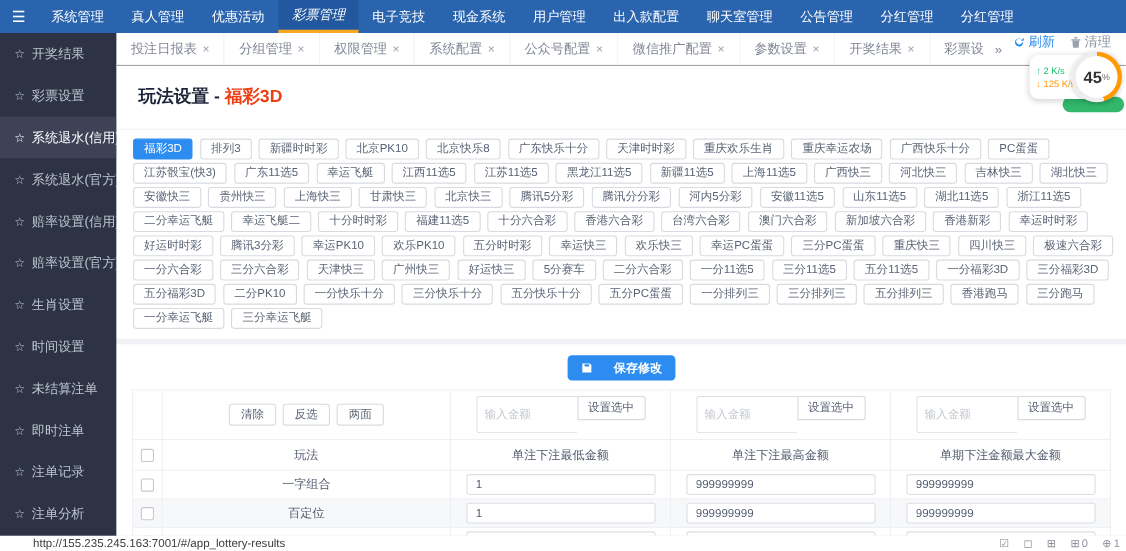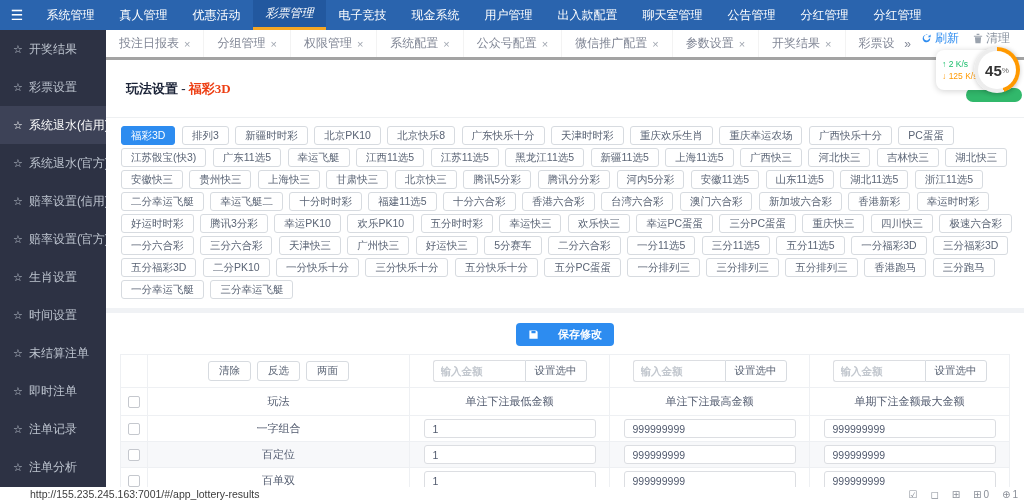--- a/index.html
+++ b/index.html
@@ -18,21 +18,21 @@
   .mid { display:flex; height:457px; }
   .sidebar { width:106px; background:#2d3244; flex:none; overflow:hidden; }
   .side-item { height:38px; display:flex; align-items:center; gap:6px; padding-left:13px;
     color:#bdc4cf; font-size:12px; cursor:pointer; white-space:nowrap; }
   .side-item.active { background:#3d4257; color:#fff; }
   .side-star { font-size:11px; }
 
   .content { flex:1; display:flex; flex-direction:column; min-width:0; position:relative; }
 
   
-  .tabbar { height:30px; background:#fff; border-bottom:3px solid #a3a3a3; display:flex; align-items:stretch; font-size:12px; color:#808695; }
+  .tabbar { height:30px; background:#fff; border-bottom:1px solid #a3a3a3; display:flex; align-items:stretch; font-size:12px; color:#808695; }
   .tabs { display:flex; align-items:stretch; overflow:hidden; }
   .tab { display:flex; align-items:center; gap:5px; padding:0 13px; border-right:1px solid #f3f3f3; cursor:pointer; white-space:nowrap; }
   .tab-close { font-size:11px; color:#a0a6b0; }
   .tab-more { display:flex; align-items:center; padding:0 10px; color:#808695; cursor:pointer; }
   .tab-actions { margin-left:auto; display:flex; align-items:flex-start; gap:14px; padding-right:14px; color:#2d8cf0; }
   .tab-action { display:flex; align-items:center; gap:3px; cursor:pointer; white-space:nowrap; }
   .tab-action svg { display:block; }
 
   
   .monitor { position:absolute; top:20px; right:10px; width:78px; height:40px; background:#fff;
@@ -43,41 +43,41 @@
   .gauge { position:absolute; right:-6px; top:-3px; width:46px; height:46px; border-radius:50%;
     background:conic-gradient(#ff9900 0deg 162deg,#ededed 162deg 360deg); box-shadow:0 1px 5px rgba(0,0,0,.2); }
   .gauge-inner { position:absolute; inset:4px; background:#fff; border-radius:50%; display:flex; align-items:center; justify-content:center; }
   .gauge-val { font-size:15px; font-weight:bold; color:#333; }
   .gauge-unit { font-size:8px; color:#666; }
   .green-pill { position:absolute; top:58px; right:2px; width:56px; height:14px; background:#31b86b; border-radius:7px; z-index:29; }
 
   
   .scroll { flex:1; overflow:hidden; display:flex; flex-direction:column; background:#f0f2f5; }
   .title-card { background:#fff; height:58px; display:flex; align-items:center; padding-left:20px; flex:none; border-bottom:1px solid #eef0f2; }
-  .page-title { font-size:13px; font-weight:bold; color:#1c2438;font-family:Liberation Serif, serif; }
+  .page-title { font-size:16px; font-weight:bold; color:#1c2438; }
   .page-title .hl { color:#ed3f14; }
 
   .games-card { background:#fff; padding:6px 10px 8px 14px; flex:none; }
   .game-btn { display:inline-block; border:1px solid #d7dbe0; border-radius:3px; background:#fff; color:#5a6475;
     font-size:10.5px; line-height:17px; padding:0 9px; margin:1.5px 1px; cursor:pointer; white-space:nowrap; }
   .game-btn.active { background:#2d8cf0; border-color:#2d8cf0; color:#fff; }
 
   .table-card { background:#fff; margin-top:5px; flex:1; padding:8px 14px 0 14px; overflow:hidden; }
   .save-row { display:flex; justify-content:center; padding:2px 0 8px 0; }
   .save-btn { background:#2d8cf0; color:#fff; border:none; border-radius:4px; font-size:11px; font-weight:bold;
     padding:4px 12px; display:flex; align-items:center; gap:19px; cursor:pointer; }
 
   table { width:100%; border-collapse:collapse; table-layout:fixed; }
   col.c-cb { width:27px; } col.c-name { width:262px; }
   td,th { border:1px solid #eef0f3; font-size:11px; color:#515a6e; text-align:center; }
   tr.controls td { border-top:1px solid #eef0f3; padding:5px 0; }
   .ctl-group { display:flex; justify-content:center; gap:6px; }
   .sm-btn { border:1px solid #d7dbe0; background:#fff; border-radius:3px; font-size:10.5px; color:#5a6475; padding:2px 10px; cursor:pointer; white-space:nowrap; }
   .amt-group { display:inline-flex; }
-  .amt-input { width:92px; height:22px; border:1px solid #dcdee2; border-right:none; border-radius:3px 0 0 3px; font-size:10.5px; padding:0 7px; color:#515a6e;font-weight:bold; }
+  .amt-input { width:92px; height:34px; border:1px solid #dcdee2; border-right:none; border-radius:3px 0 0 3px; font-size:10.5px; padding:0 7px; color:#515a6e; }
   .amt-input::placeholder { color:#c3c8cf; }
   .amt-btn { height:22px; border:1px solid #d7dbe0; background:#fff; border-radius:0 3px 3px 0; font-size:10.5px; color:#5a6475; padding:0 9px; cursor:pointer; white-space:nowrap; }
   tr.head th { padding:6px 0; font-weight:normal; background:#fff; }
   tbody tr { height:26px; }
   tbody tr:nth-child(even) { background:#f7f8fa; }
   .cb { display:inline-block; width:12px; height:12px; border:1px solid #c5c8ce; border-radius:2px; background:#fff; vertical-align:middle; cursor:pointer; }
   .cell-input { width:172px; height:19px; border:1px solid #dcdee2; border-radius:3px; font-size:10.5px; padding:0 8px; color:#515a6e; background:#fff; }
 
   
   .statusbar { height:14px; background:#fff; display:flex; align-items:center; font-size:10.5px; color:#3c3c3c; padding:0 6px; }

